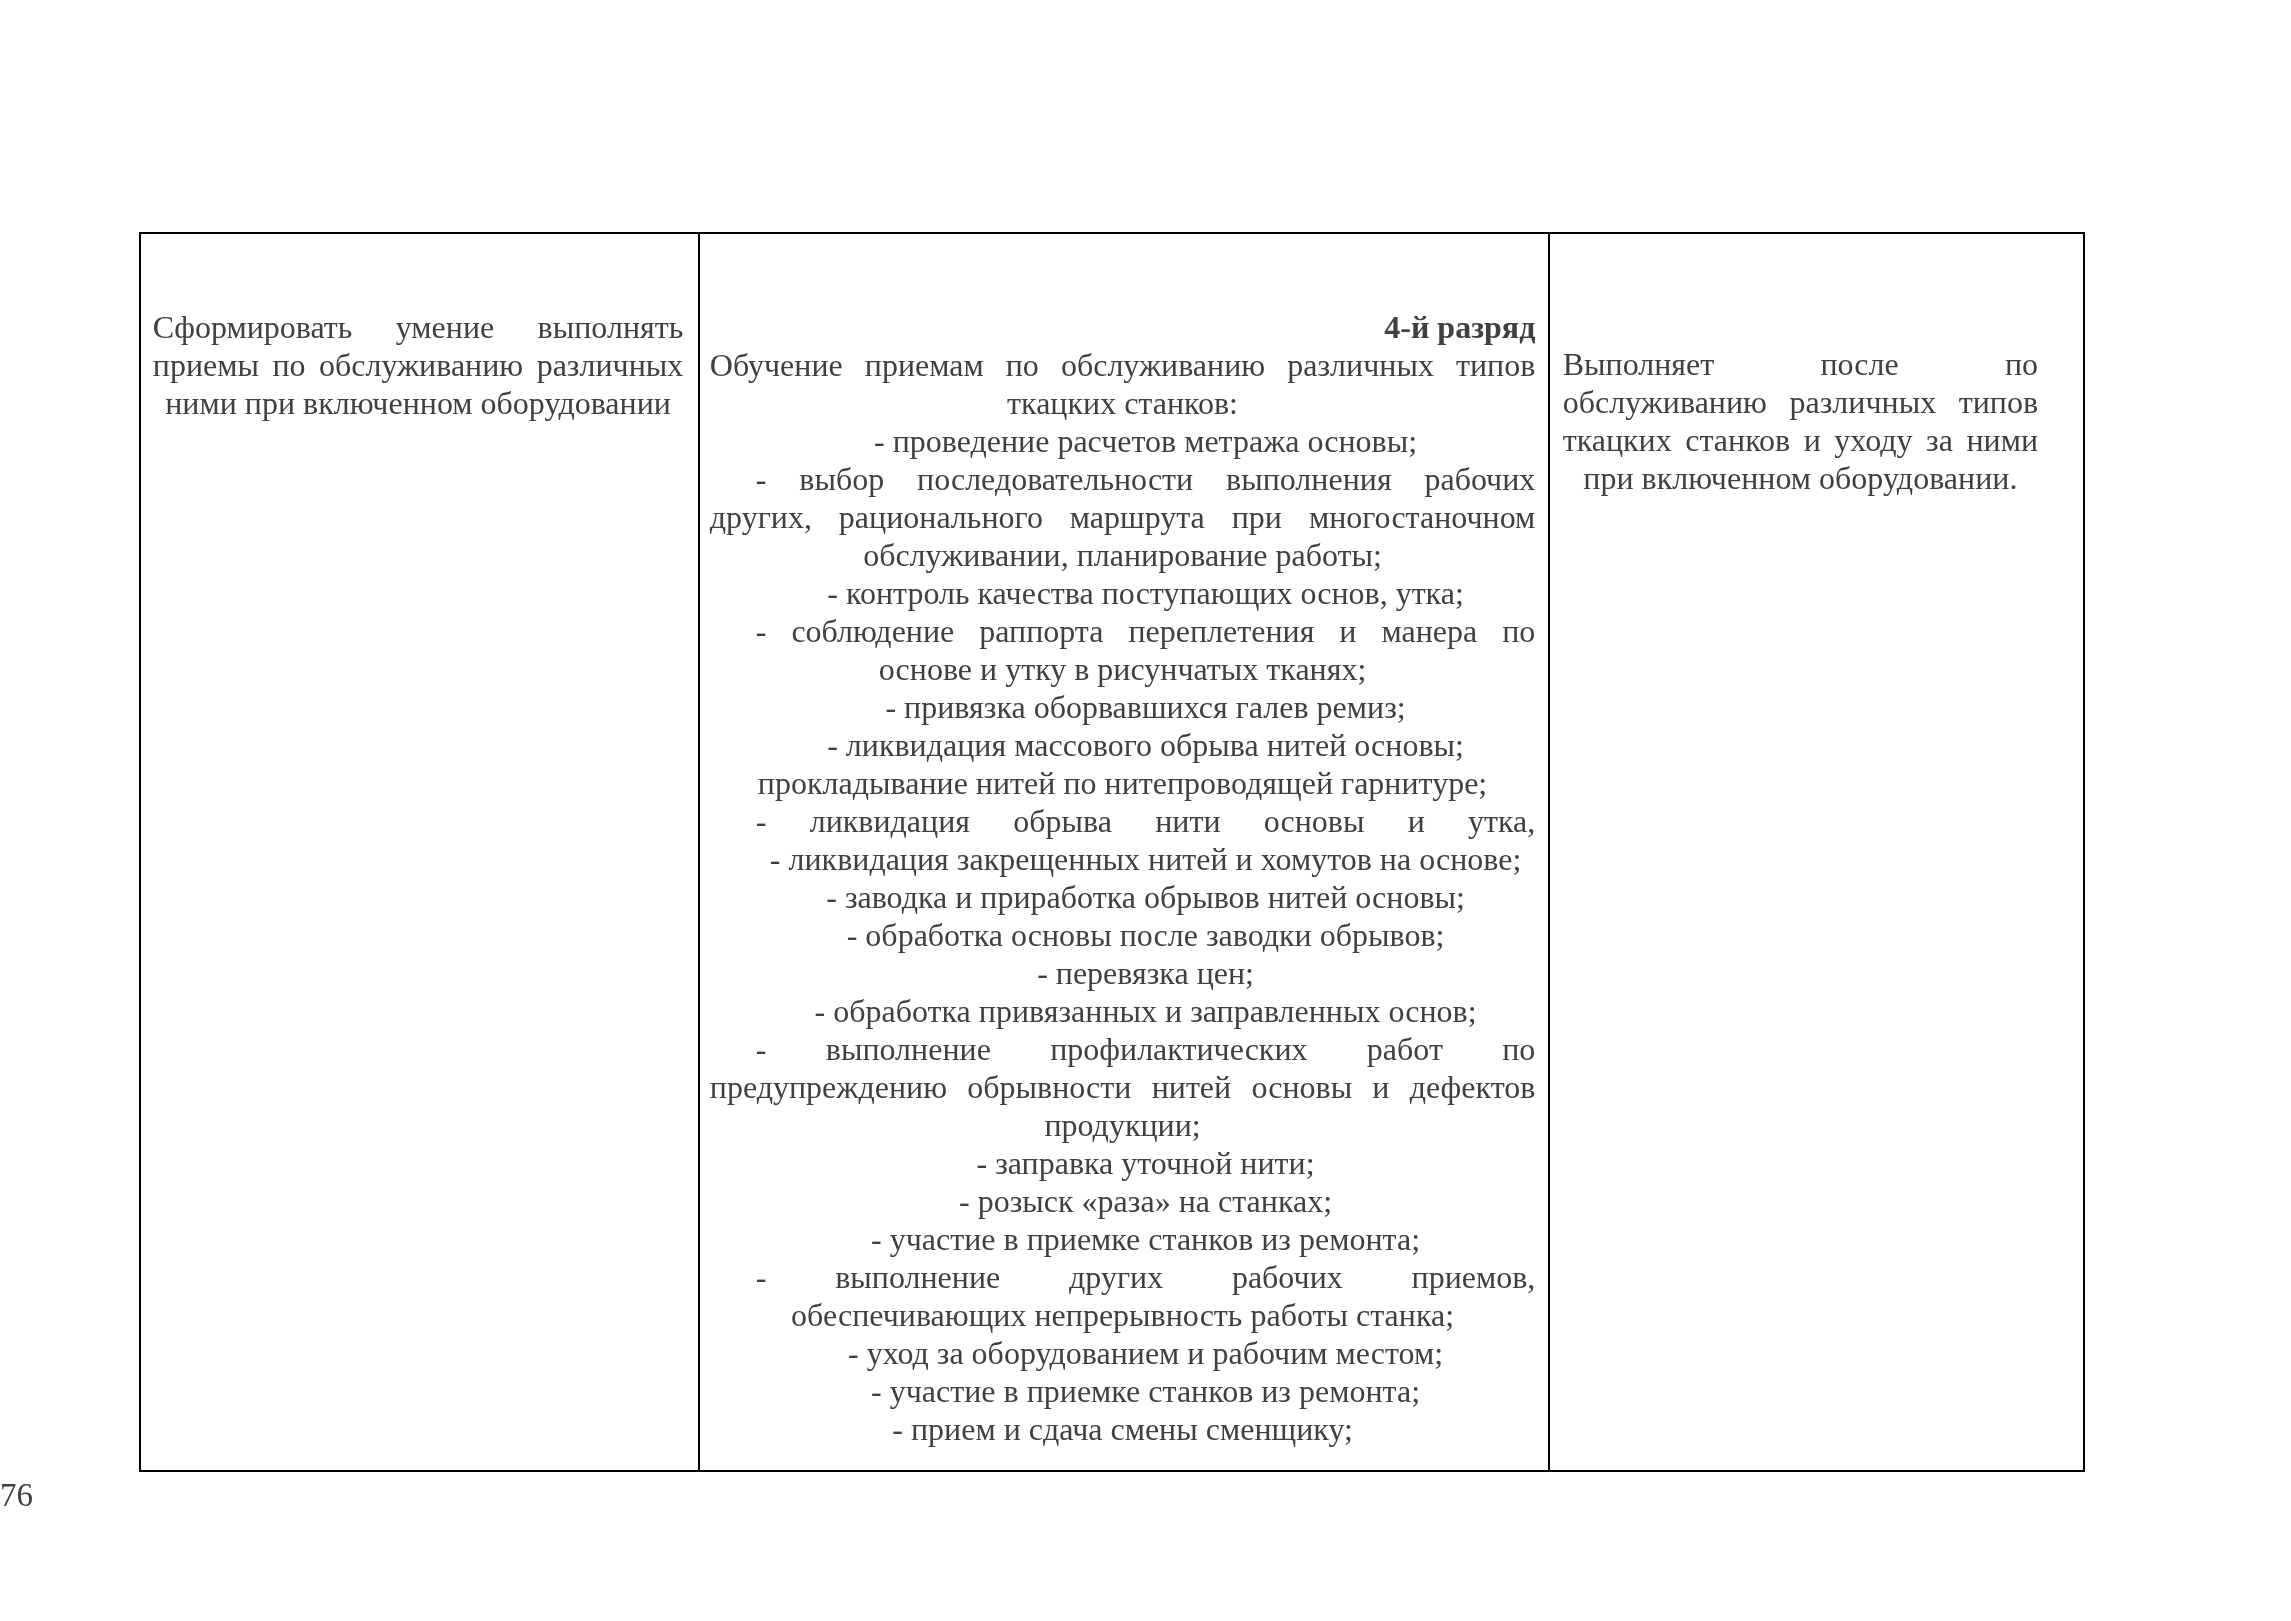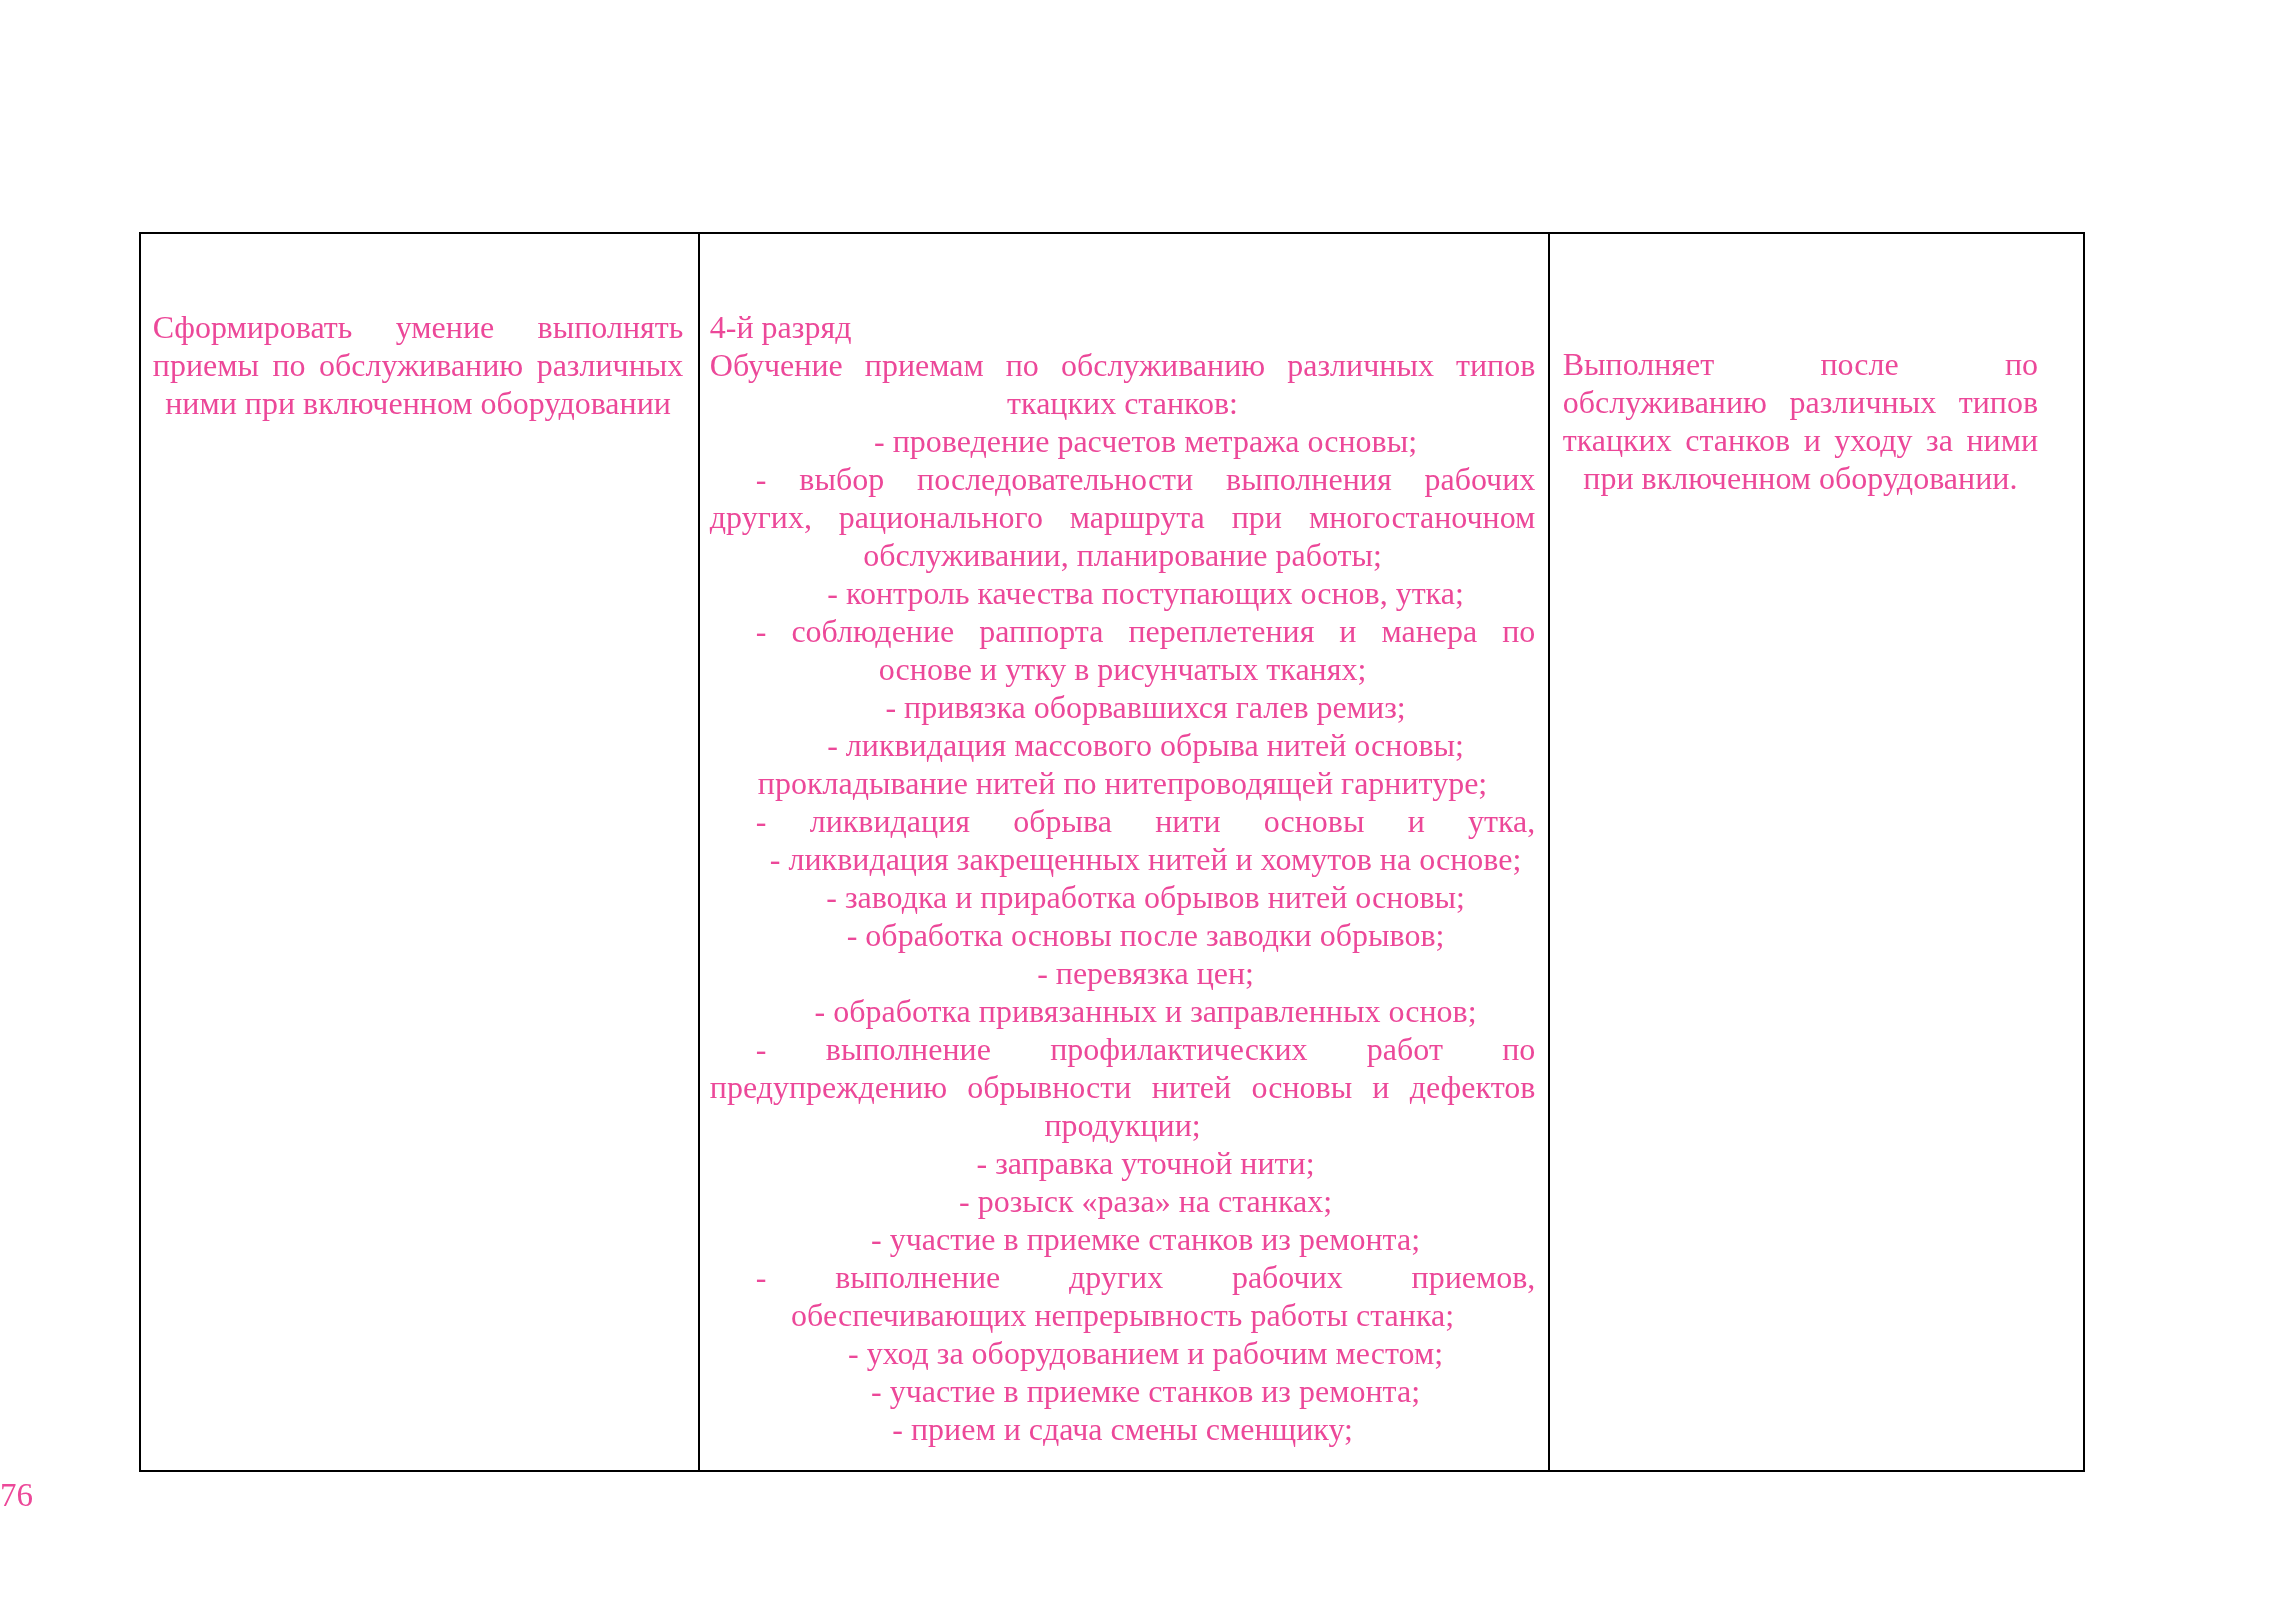--- a/index.html
+++ b/index.html
@@ -5,21 +5,21 @@
   html, body {
     margin: 0;
     padding: 0;
     background: #ffffff;
   }
   .page {
     position: relative;
     width: 2292px;
     height: 1621px;
     background: #ffffff;
-    color: #ec4899;
+    color: #404040;
     font-family: "Liberation Serif", "DejaVu Serif", serif;
     overflow: hidden;
   }
   .doc-table {
     position: absolute;
     left: 139px;
     top: 232px;
     width: 1946px;
     height: 1240px;
     border: 2.9px solid #000000;
@@ -58,21 +58,22 @@
     text-align: center;
   }
   .line.justify {
     text-align: justify;
     text-align-last: justify;
   }
   .line.indent {
     padding-left: 46px;
   }
   .header-line {
-    text-align: left;
+    text-align: right;
+    font-weight: bold;
   }
   .page-number {
     position: absolute;
     left: 0;
     top: 1476px;
     width: 2284px;
     text-align: left;
     font-size: 33px;
     line-height: 39px;
   }

